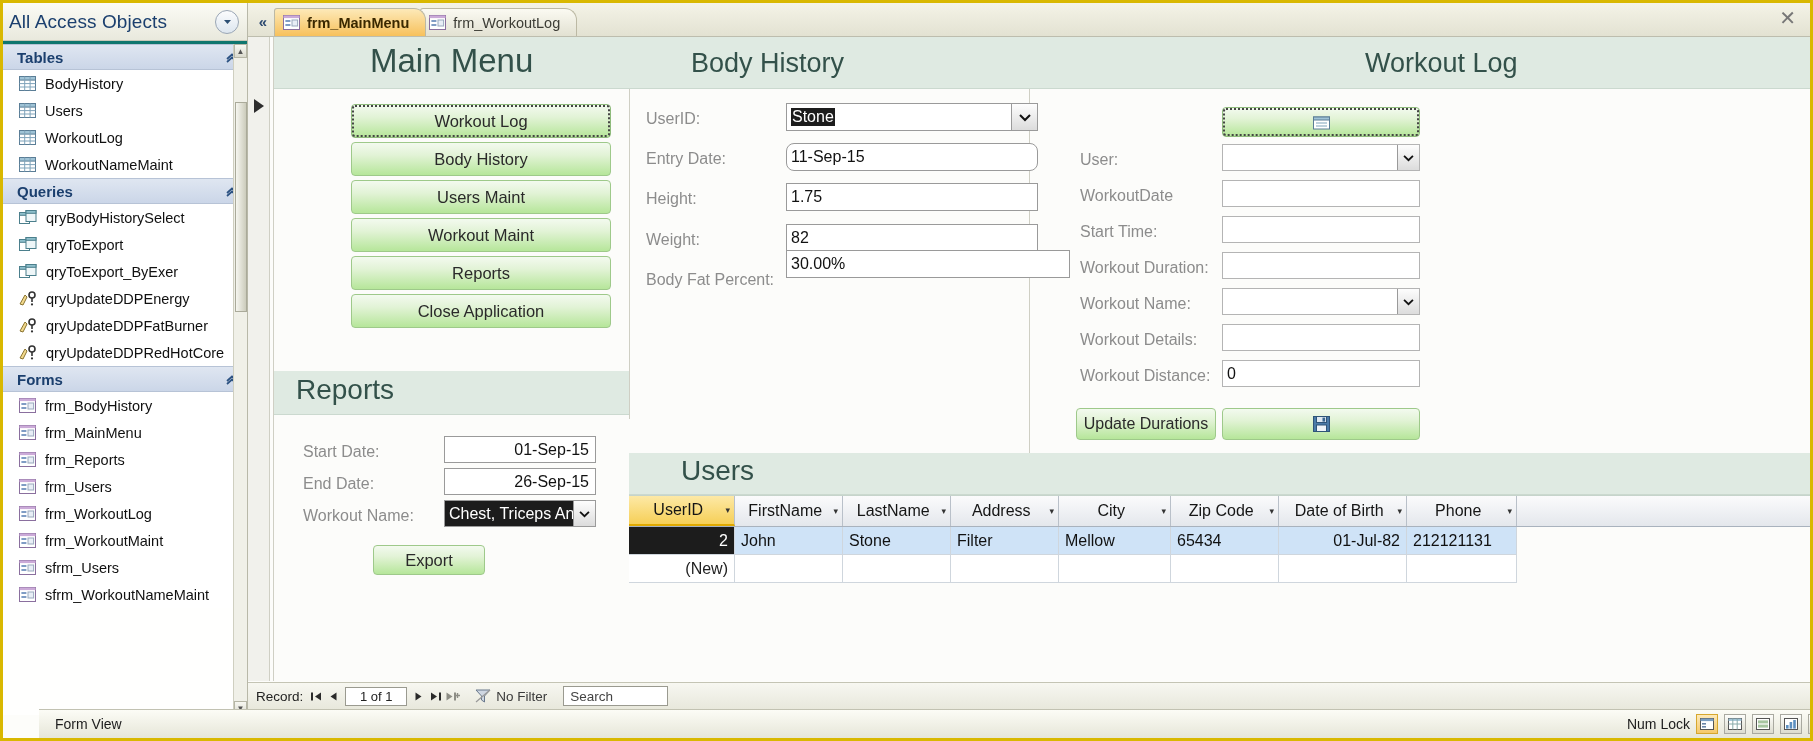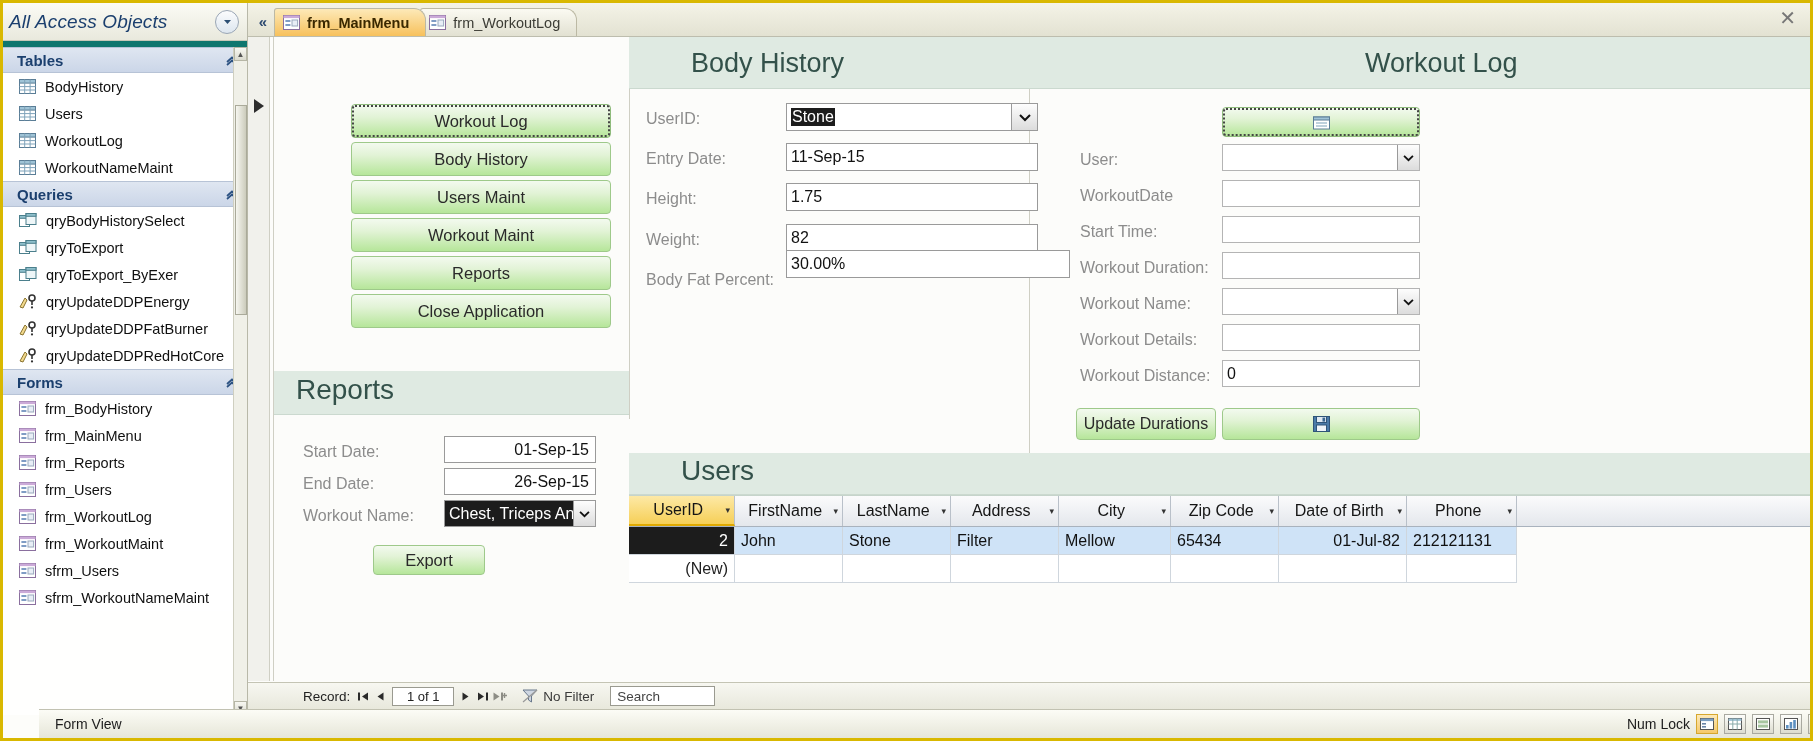--- a/index.html
+++ b/index.html
@@ -26,21 +26,20 @@
     border-right: 1px solid #b8b8a8;
     display: flex; flex-direction: column;
   }
   .np-title {
     height: 38px;
     background: linear-gradient(to bottom, #fbfbf5, #e9e9dd);
     border-bottom: 1px solid #c8c8b8;
     display: flex; align-items: center;
     padding: 0 6px;
     position: relative;
-    font-style: italic;
   }
   .np-title-text {
     font-size: 19px; color: #1b3f6e; font-weight: 400;
     letter-spacing: .1px;
     flex: 1;
   }
   .np-chev {
     width: 24px; height: 24px; border-radius: 50%;
     border: 1px solid #9aa6b5;
     background: linear-gradient(to bottom,#fbfcfd,#dde6ef);
@@ -63,21 +62,21 @@
     font-family: "Liberation Sans", sans-serif;
   }
   .np-search-icon {
     width: 22px; height: 22px;
     margin-left: 3px;
     display: flex; align-items: center; justify-content: center;
     color: #1f5fa8;
   }
   .np-list {
     flex: 1; overflow: hidden; position: relative;
-    border-top: 6px solid #0f766e;
+    border-top: 3px solid #0f766e;
     background: #fffffe;
   }
   .np-group {
     height: 26px;
     background: linear-gradient(to bottom,#dfe6f1,#cbd6e8);
     border-top: 1px solid #b7c3d6;
     border-bottom: 1px solid #b7c3d6;
     display: flex; align-items: center;
     padding: 0 8px 0 14px;
     font-size: 15px; font-weight: bold; color: #1b3f6e;
@@ -272,21 +271,21 @@
   
   #recnav {
     position: absolute; left: 245px; bottom: 29px;
     right: 0; height: 27px;
     background: linear-gradient(to bottom,#f7f7f1,#e8e8dc);
     border-top: 1px solid #c4c4b4;
     display: flex; align-items: center;
     font-size: 13.5px; color: #222;
     padding-left: 8px;
   }
-  #recnav .rn { margin-right: 5px; display: flex; align-items: center; margin-left: 47px; }
+  #recnav .rn { margin-right: 5px; display: flex; align-items: center; }
   .navbtn {
     width: 17px; height: 19px;
     display: flex; align-items: center; justify-content: center;
     font-size: 11px; color: #2a2a2a;
   }
   .navbtn.dis { color: #a9a9a0; }
   .recbox {
     border: 1px solid #9a9a90; background: #fff;
     height: 19px; min-width: 62px; padding: 0 6px;
     display: flex; align-items: center; justify-content: center;
@@ -631,20 +630,23 @@
       <span class="tab-close" style="right:14px;top:3px">✕</span>
     </div>
 
     <div id="formcanvas">
 
       <div class="gutter">
         <div class="tri"></div>
       </div>
       <div class="vbar" style="left:25px"></div>
 
+      <div class="banner" style="left:26px; top:0; width:355px;">
+        <div class="banner-title" style="position:absolute;left:96px;top:5px;">Main Menu</div>
+      </div>
       <div class="banner" style="left:381px; top:0; width:400px;">
         <div class="banner-title" style="position:absolute;left:62px;top:11px;font-size:27px;">Body History</div>
       </div>
       <div class="banner" style="left:781px; top:0; width:787px;">
         <div class="banner-title" style="position:absolute;left:336px;top:11px;font-size:27px;">Workout Log</div>
       </div>
 
       <div class="vbar" style="left:381px; top:52px; height:330px;"></div>
       <div class="vbar" style="left:781px; top:52px; height:390px;"></div>
 
@@ -671,21 +673,21 @@
       <div class="ffield" style="left:538px; top:66px; width:252px; height:28px;">
         <span class="sel">Stone</span>
         <span class="combo-arrow">
           <svg width="12" height="9" viewBox="0 0 12 9">
               <path d="M1 2 L6 7 L11 2" fill="none" stroke="#111" stroke-width="2"></path>
             </svg>
         </span>
       </div>
 
       <div class="flabel" style="left:398px; top:113px;">Entry Date:</div>
-      <div class="ffield" style="left:538px; top:106px; width:252px; height:28px;">
+      <div class="ffield" style="left:538px; top:106px; width:252px; height:28px;border-radius:8px;">
           <span>11-Sep-15</span>
         </div>
 
       <div class="flabel" style="left:398px; top:153px;">Height:</div>
       <div class="ffield" style="left:538px; top:146px; width:252px; height:28px;">
           <span>1.75</span>
         </div>
 
       <div class="flabel" style="left:398px; top:194px;">Weight:</div>
       <div class="ffield" style="left:538px; top:187px; width:252px; height:28px;">

